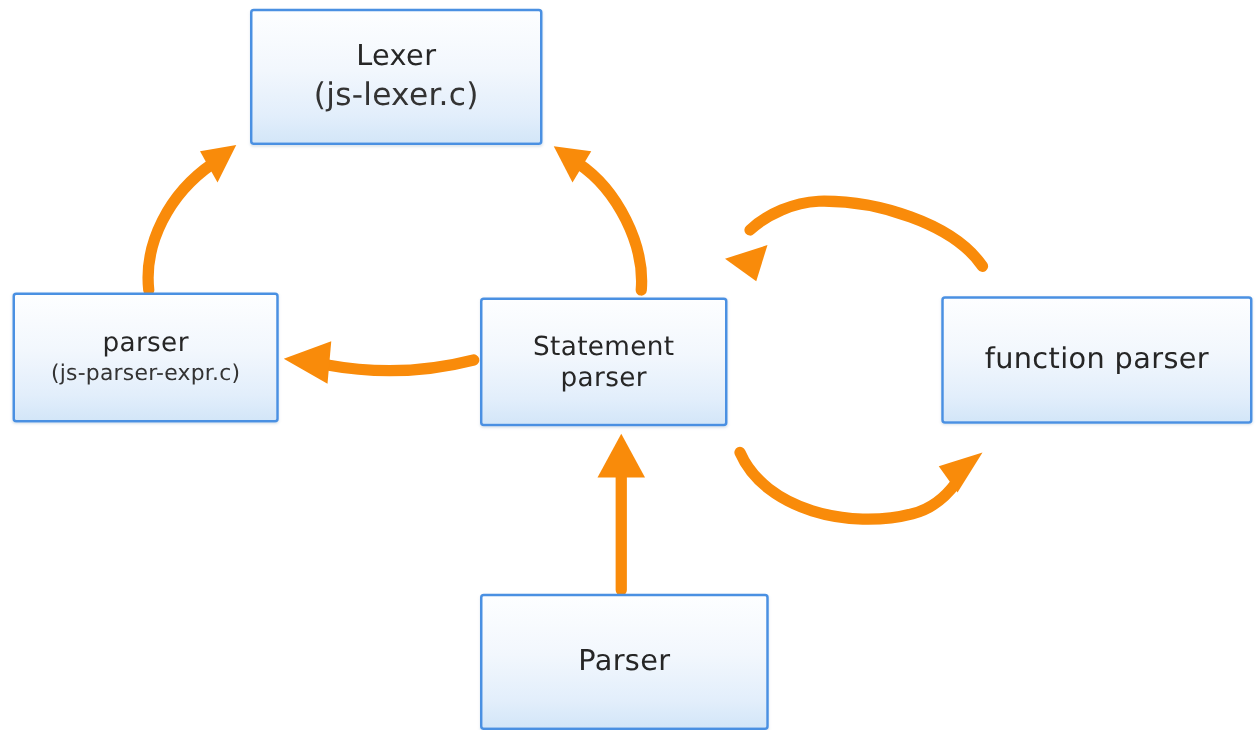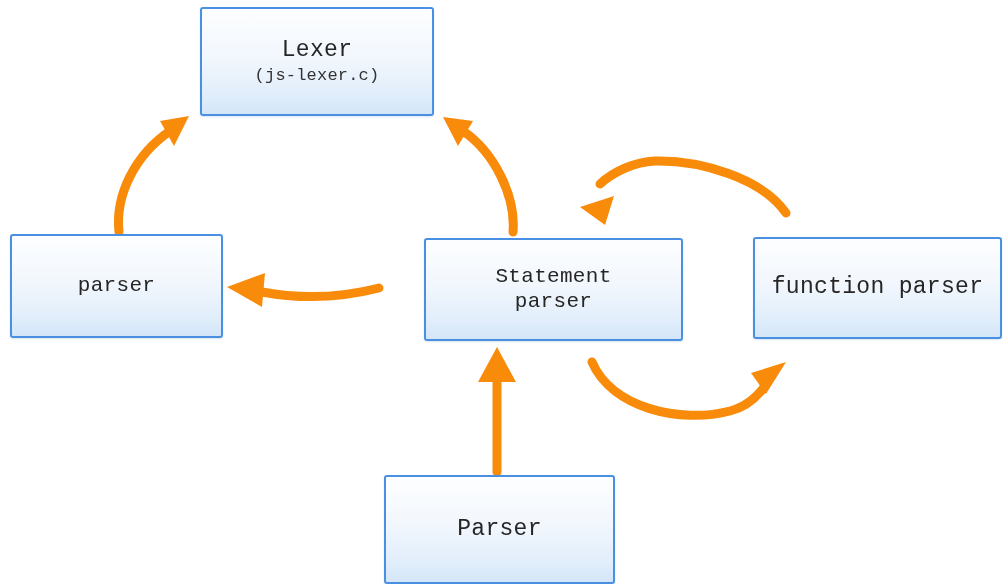--- a/index.html
+++ b/index.html
@@ -25,40 +25,39 @@
     background: linear-gradient(to bottom, #fdfeff 0%, #f2f7fd 45%, #e2eefb 80%, #d3e6f8 100%);
     box-shadow: 0 1px 2px rgba(120,150,180,0.25);
     display: flex;
     flex-direction: column;
     align-items: center;
     justify-content: center;
     text-align: center;
     color: #2b2b2b;
     line-height: 1.18;
     z-index: 2;
-    font-family: Liberation Mono, monospace;
   }
   .node .title {
     font-size: 23px;
     letter-spacing: 0.3px;
     color: #262626;
   }
   .node .sub {
-    font-size: 17px;
+    font-size: 25px;
     letter-spacing: 0.2px;
     color: #333333;
     margin-top: 2px;
   }
   .node.small .title { font-size: 21px; }
   .node.small .sub { font-size: 17.5px; }
 
   
   #node-lexer      { left: 200px; top: 7px;   width: 234px; height: 109px; }
   #node-expression { left: 10px;  top: 234px; width: 213px; height: 104px; }
-  #node-statement  { left: 384px; top: 238px; width: 259px; height: 103px; margin-left: 40px; }
+  #node-statement  { left: 384px; top: 238px; width: 198px; height: 103px; }
   #node-function   { left: 753px; top: 237px; width: 249px; height: 102px; }
   #node-parser     { left: 384px; top: 475px; width: 231px; height: 109px; }
 
   #arrow-layer {
     position: absolute;
     left: 0; top: 0;
     width: 1005px;
     height: 584px;
     z-index: 1;
   }
@@ -111,20 +110,21 @@
     </g>
   </svg>
 
   <div class="node" id="node-lexer">
     <div class="title">Lexer</div>
     <div class="sub">(js-lexer.c)</div>
   </div>
 
   <div class="node small" id="node-expression">
     <div class="title">parser</div>
+    <div class="sub">(js-parser-expr.c)</div>
   </div>
 
   <div class="node small" id="node-statement">
     <div class="title">Statement</div>
     <div class="title">parser</div>
   </div>
 
   <div class="node" id="node-function">
     <div class="title">function parser</div>
   </div>

